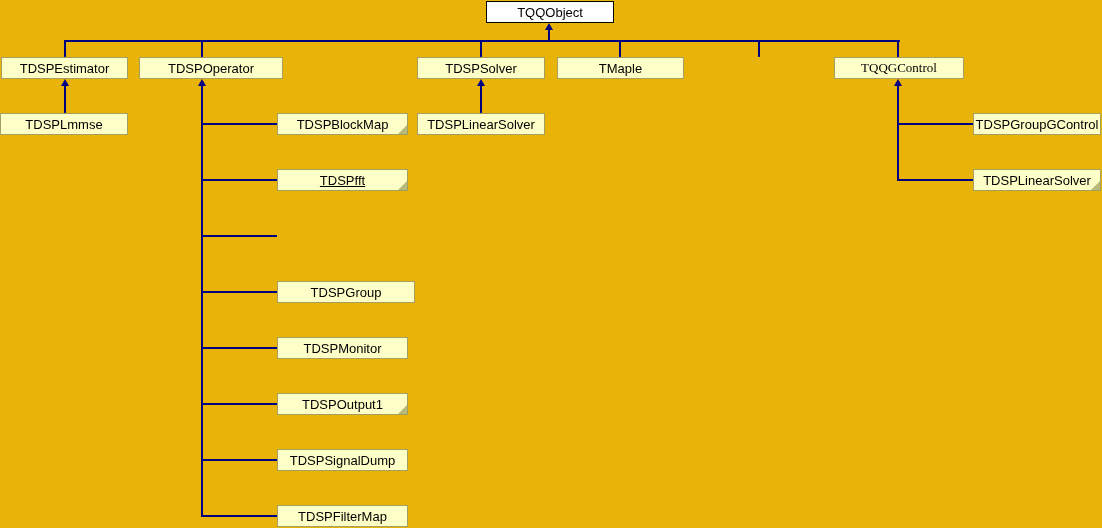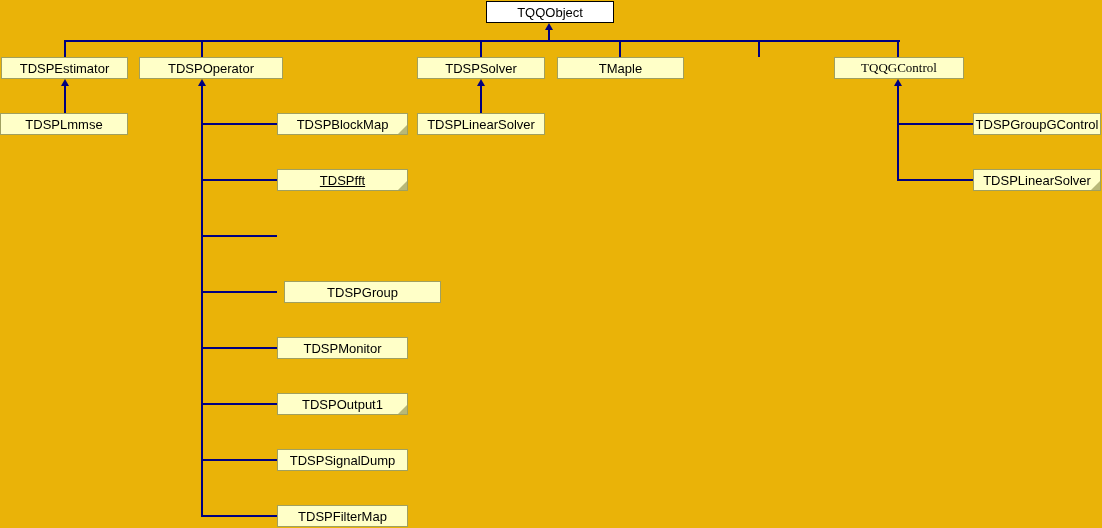--- a/index.html
+++ b/index.html
@@ -120,21 +120,21 @@
   </div>
 
   <div class="node" style="left:277px;top:113px;width:131px;">
     <span class="lbl">TDSPBlockMap</span>
     <i class="fold"></i>
   </div>
   <div class="node" style="left:277px;top:169px;width:131px;text-decoration:underline;">
     <span class="lbl">TDSPfft</span>
     <i class="fold"></i>
   </div>
-  <div class="node" style="left:277px;top:281px;width:157px;margin-left:7px;">
+  <div class="node" style="left:277px;top:281px;width:138px;">
     <span class="lbl">TDSPGroup</span>
   </div>
   <div class="node" style="left:277px;top:337px;width:131px;">
     <span class="lbl">TDSPMonitor</span>
   </div>
   <div class="node" style="left:277px;top:393px;width:131px;">
     <span class="lbl">TDSPOutput1</span>
     <i class="fold"></i>
   </div>
   <div class="node" style="left:277px;top:449px;width:131px;">

